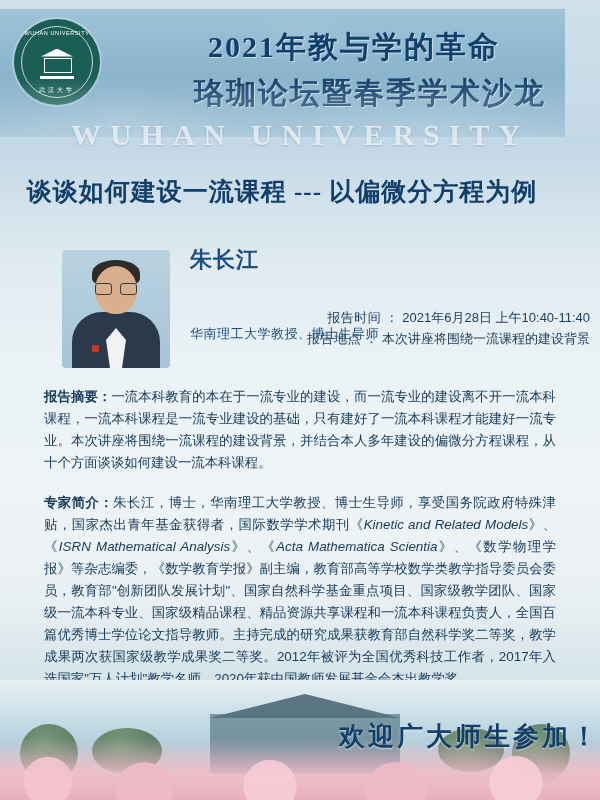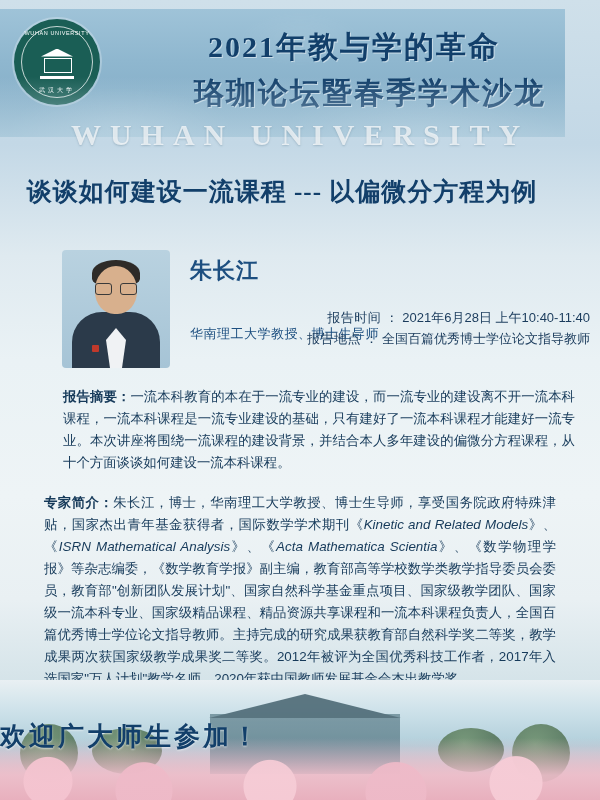--- a/index.html
+++ b/index.html
@@ -222,21 +222,21 @@
     position: absolute;
     left: 30px; bottom: 16px;
     width: 7px; height: 7px;
     background: #c0392b;
     border-radius: 1px;
   }
 
   .speaker-name {
     position: absolute;
     left: 190px;
-    top: 256px;
+    top: 245px;
     font-family: "Liberation Serif", serif;
     font-weight: bold;
     font-size: 22px;
     color: #1d4f80;
     letter-spacing: 1px;
   }
   .speaker-role {
     position: absolute;
     left: 190px;
     top: 285px;
@@ -264,21 +264,21 @@
   
   .para {
     position: absolute;
     left: 44px;
     width: 512px;
     font-size: 13.4px;
     line-height: 22px;
     color: #163a5a;
     text-align: justify;
   }
-  .para-abstract { top: 386px; margin-left: 19px; }
+  .para-abstract { top: 386px; }
   .para-bio { top: 492px; }
   .para .lead {
     font-weight: bold;
   }
   .para .em {
     font-style: italic;
   }
 
   
   .scenery {
@@ -329,21 +329,21 @@
       radial-gradient(circle at 45% 78%, rgba(246,204,214,.92) 0 26px, rgba(246,204,214,0) 27px),
       radial-gradient(circle at 66% 88%, rgba(238,186,200,.92) 0 30px, rgba(238,186,200,0) 31px),
       radial-gradient(circle at 86% 72%, rgba(246,204,214,.95) 0 26px, rgba(246,204,214,0) 27px),
       linear-gradient(180deg, rgba(240,198,208,0) 0%, rgba(238,190,202,.9) 60%, rgba(232,176,190,1) 100%);
   }
   .welcome {
     position: absolute;
     left: 0;
     bottom: 46px;
     width: 600px;
-    text-align: left;
+    text-align: right;
     font-family: "Liberation Serif", serif;
     font-weight: bold;
     font-size: 26px;
     letter-spacing: 3px;
     color: #123f6a;
     text-shadow: 0 1px 2px rgba(255,255,255,.6);
   }
 </style>
 </head>
 <body>
@@ -383,21 +383,21 @@
   </div>
 
   <div class="speaker-name">朱长江</div>
   <div class="speaker-role">华南理工大学教授、博士生导师</div>
 
   <div class="meta-list">
     <div class="meta-row">
       <span class="meta-label">报告时间</span><span class="meta-sep">：</span><span>2021年6月28日 上午10:40-11:40</span>
     </div>
     <div class="meta-row">
-      <span class="meta-label">报告地点</span><span class="meta-sep">：</span><span>全国百篇优秀博士学位论文指导教师</span>
+      <span class="meta-label">报告地点</span><span class="meta-sep">：</span><span>本次讲座将围绕一流课程的建设背景</span>
     </div>
   </div>
 
   <div class="para para-abstract">
     <span class="lead">报告摘要：</span><span>一流本科教育的本在于一流专业的建设，而一流专业的建设离不开一流本科课程，一流本科课程是一流专业建设的基础，只有建好了一流本科课程才能建好一流专业。本次讲座将围绕一流课程的建设背景，并结合本人多年建设的偏微分方程课程，从十个方面谈谈如何建设一流本科课程。</span>
   </div>
 
   <div class="para para-bio">
     <span class="lead">专家简介：</span><span>朱长江，博士，华南理工大学教授、博士生导师，享受国务院政府特殊津贴，国家杰出青年基金获得者，国际数学学术期刊《</span><span class="em">Kinetic and Related Models</span><span>》、《</span><span class="em">ISRN Mathematical Analysis</span><span>》、《</span><span class="em">Acta Mathematica Scientia</span><span>》、《数学物理学报》等杂志编委，《数学教育学报》副主编，教育部高等学校数学类教学指导委员会委员，教育部"创新团队发展计划"、国家自然科学基金重点项目、国家级教学团队、国家级一流本科专业、国家级精品课程、精品资源共享课程和一流本科课程负责人，全国百篇优秀博士学位论文指导教师。主持完成的研究成果获教育部自然科学奖二等奖，教学成果两次获国家级教学成果奖二等奖。2012年被评为全国优秀科技工作者，2017年入选国家"万人计划"教学名师，2020年获中国教师发展基金会杰出教学奖。</span>
   </div>

